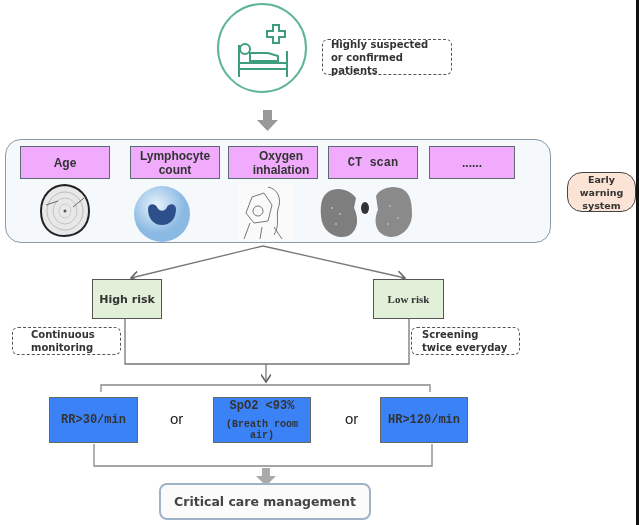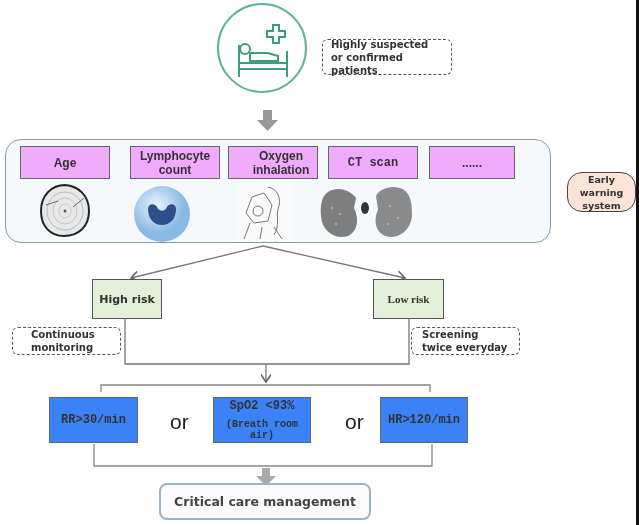--- a/index.html
+++ b/index.html
@@ -3,21 +3,21 @@
 <meta charset="utf-8">
 <style>
   html,body{margin:0;padding:0;background:#ffffff;}
   body{width:639px;height:525px;position:relative;overflow:hidden;font-family:"Liberation Sans",sans-serif;color:#222;}
   .abs{position:absolute;}
   .dash{border:1.5px dashed #555;border-radius:6px;background:#fff;font-family:"DejaVu Sans",sans-serif;font-size:10px;font-weight:bold;color:#333;line-height:13px;display:flex;align-items:center;justify-content:center;box-sizing:border-box;}
   .panel{left:5px;top:139px;width:546px;height:104px;border:1.5px solid #8a9aa6;border-radius:16px;background:#f6f9fc;box-sizing:border-box;}
   .factor{top:146px;height:33px;background:#f0abfc;border:1.5px solid #5d6a74;box-sizing:border-box;font-size:12px;font-weight:bold;color:#333;display:flex;align-items:center;justify-content:center;text-align:center;line-height:14px;}
   .risk{background:#e2efd9;border:1.5px solid #555;box-sizing:border-box;font-family:"DejaVu Sans",sans-serif;font-size:11px;font-weight:bold;color:#333;display:flex;align-items:center;justify-content:center;}
   .crit{background:#3b82f6;border:1.5px solid #666;box-sizing:border-box;font-size:12px;font-weight:bold;color:#333;display:flex;flex-direction:column;align-items:center;justify-content:center;text-align:center;font-family:Liberation Mono, monospace;}
-  .or{font-size:21px;color:#222;}
+  .or{font-size:15px;color:#222;}
   .ews{left:567px;top:172px;width:69px;height:40px;background:#fbe4d5;border:1.5px solid #444;border-radius:15px;box-sizing:border-box;font-family:"DejaVu Sans",sans-serif;font-size:9.5px;font-weight:bold;color:#333;display:flex;align-items:center;justify-content:flex-start;text-align:center;line-height:13px;}
   .final{left:159px;top:483px;width:212px;height:37px;background:#fbfbfb;border:2px solid #9fb3c8;border-radius:8px;box-sizing:border-box;font-family:"DejaVu Sans",sans-serif;font-size:12.5px;font-weight:bold;color:#444;display:flex;align-items:center;justify-content:center;}
   svg.lines{position:absolute;left:0;top:0;}
 </style>
 </head>
 <body>
 
 <svg class="lines" width="639" height="525">
   <defs>
     <marker id="ah" markerWidth="8" markerHeight="8" refX="6" refY="4" orient="auto">

